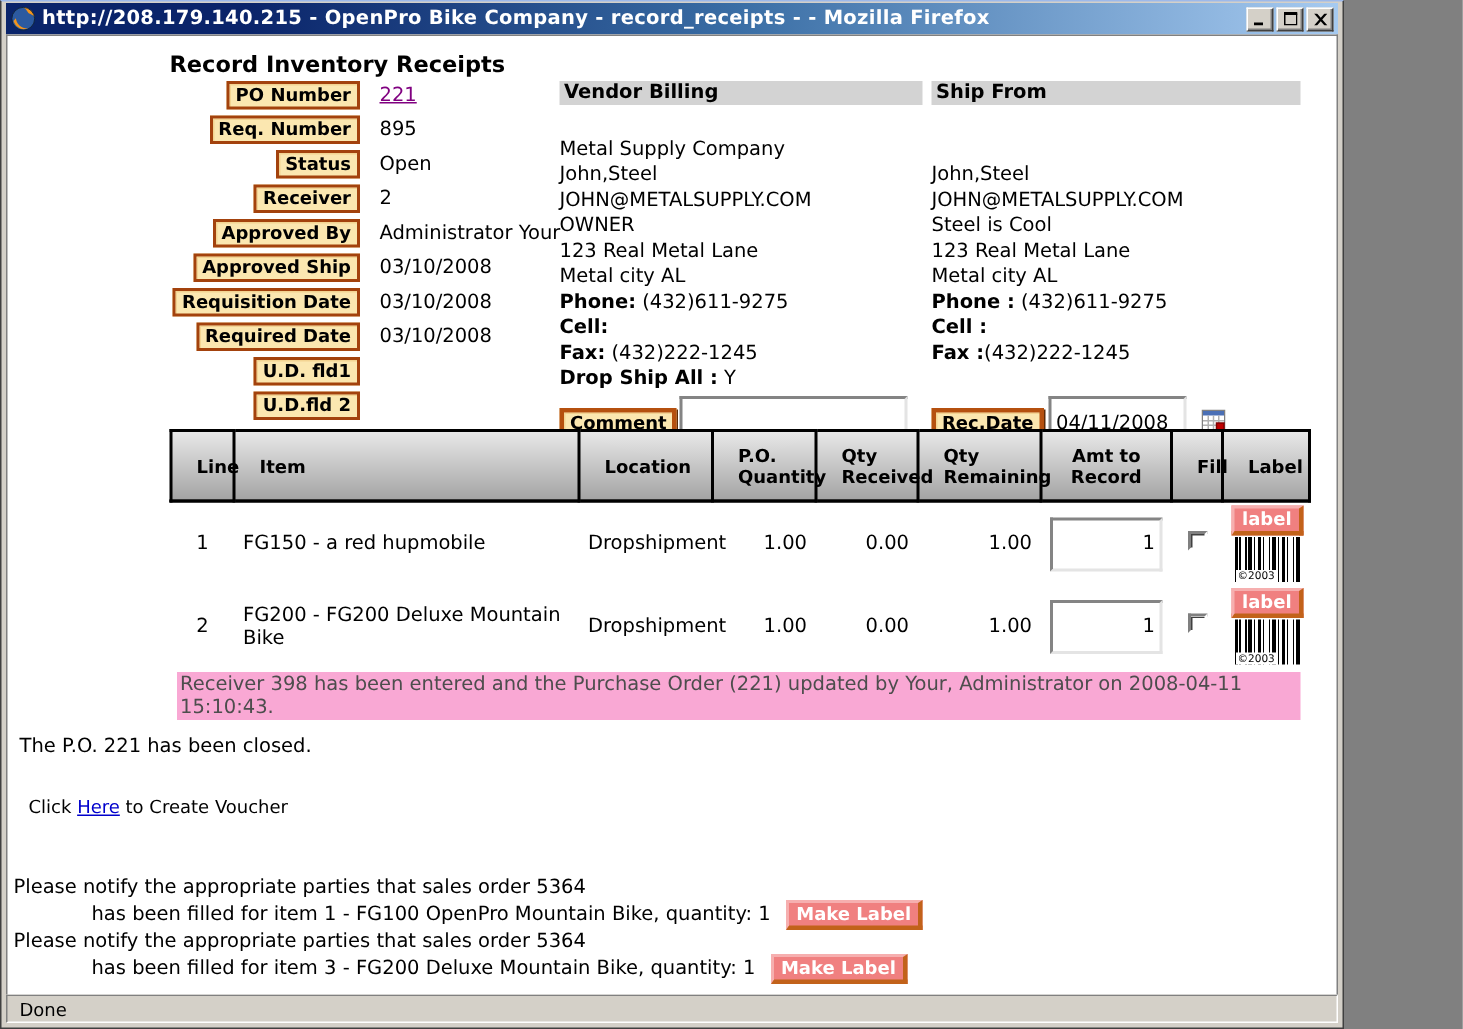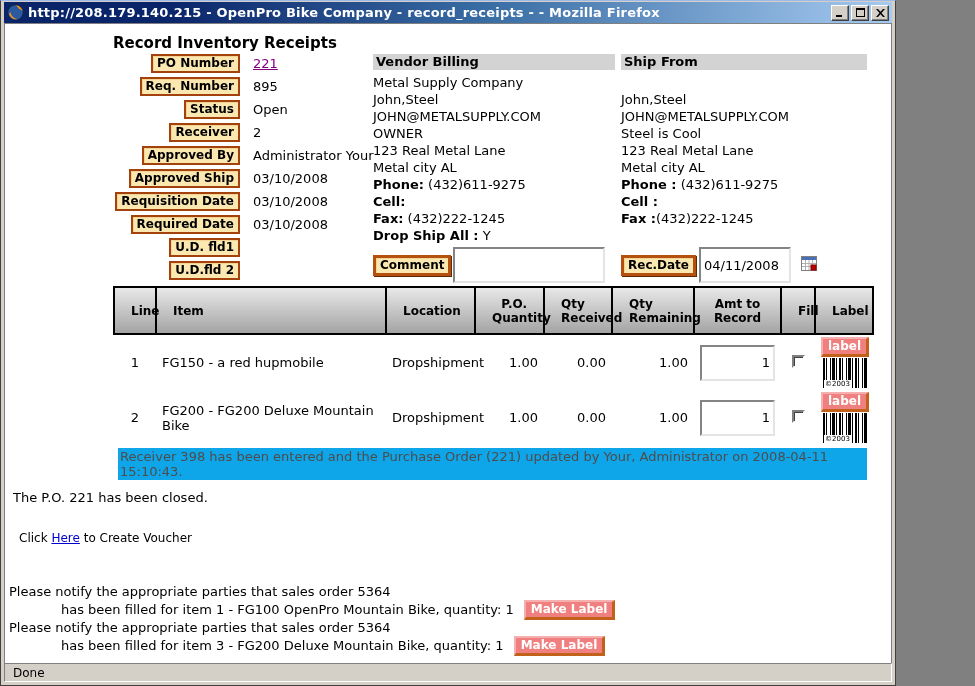--- a/index.html
+++ b/index.html
@@ -63,21 +63,21 @@
     font-family:"DejaVu Sans", sans-serif;
   }
   .tan-btn.big { border-width:3px; border-color:#B5500F; box-shadow:1px 1px 0 #5E2A06, inset 1px 1px 0 #F3D492; }
 
   
   .addr-col { position:absolute; top:30px; font-size:13px; color:#000; }
   .addr-col.vendor { left:368px; width:242px; }
   .addr-col.ship   { left:616px; width:246px; }
   .addr-header {
     background:#D3D3D3; font-weight:bold; font-size:13px;
-    padding:0 3px; height:16px; line-height:16px; margin-bottom:4px;
+    padding:0 3px; height:16px; line-height:16px; margin-bottom:21px;
   }
   .addr-line { height:17px; line-height:17px; white-space:nowrap; }
   .addr-line b { font-weight:bold; }
   .inline-row { display:flex; align-items:center; margin-top:3px; }
 
   .sunken-input {
     border:2px solid; border-color:#848484 #E4E4E4 #E4E4E4 #848484;
     background:#fff; height:20px; font-size:13px; padding:16px 3px;
     font-family:"DejaVu Sans", sans-serif; color:#000;
   }
@@ -95,21 +95,21 @@
     background:linear-gradient(#E8E8E8,#A4A4A4);
     border:2px solid #000;
     font-size:12px; font-weight:bold; height:47px;
     padding:2px 16px; vertical-align:middle;
   }
   .items-table td { padding:2px 6px; vertical-align:middle; height:55px; background:#fff; }
   .th-line,.col-line { width:42px; text-align:center; }
   .th-item,.col-item { width:230px; text-align:left; }
   .th-loc { width:89px; text-align:center; }
   .col-loc { text-align:center;margin-left:17px; }
-  .th-poqty { width:69px; text-align:right; }
+  .th-poqty { width:69px; text-align:left; }
   .col-poqty { text-align:right; padding-right:13px; }
   .th-qtyrec { width:68px; text-align:left; }
   .col-qtyrec { text-align:right; padding-right:11px; }
   .th-qtyrem { width:82px; text-align:left; }
   .col-qtyrem { text-align:right; padding-right:14px; }
   .th-amt { width:87px; text-align:center; }
   .col-amt { text-align:center; }
   .amt-input { width:75px; text-align:right; height:20px; }
   .th-fill { width:29px; text-align:center; }
   .col-fill { text-align:center; }
@@ -139,21 +139,21 @@
       #000 13px 14px, #fff 14px 16px);
   }
   .barcode-text {
     position:absolute; left:1px; bottom:0; background:#fff;
     font-size:7px; line-height:8px; padding:0 1px; color:#000; white-space:nowrap;
   }
 
   
   .yellow-banner {
     position:absolute; left:113px; top:424px; width:749px;
-    background:#0ea5e9; color:#4D4D4D; font-size:13px; line-height:15px;
+    background:#f9a8d4; color:#4D4D4D; font-size:13px; line-height:15px;
     padding:1px 2px;
   }
   .po-closed { position:absolute; left:8px; top:466px; font-size:13px; color:#000; }
   .voucher-line { position:absolute; left:14px; top:507px; font-size:12px; color:#000; }
   .voucher-line a { color:#0000CC; }
 
   .notifications { position:absolute; left:4px; top:559px; font-size:13px; color:#000; }
   .notif-line1 { height:18px; line-height:18px; }
   .notif-line2 { height:18px; line-height:18px; padding-left:52px; display:flex; align-items:center; }
   .notif-line2 .coral-btn { margin-left:10px; }

